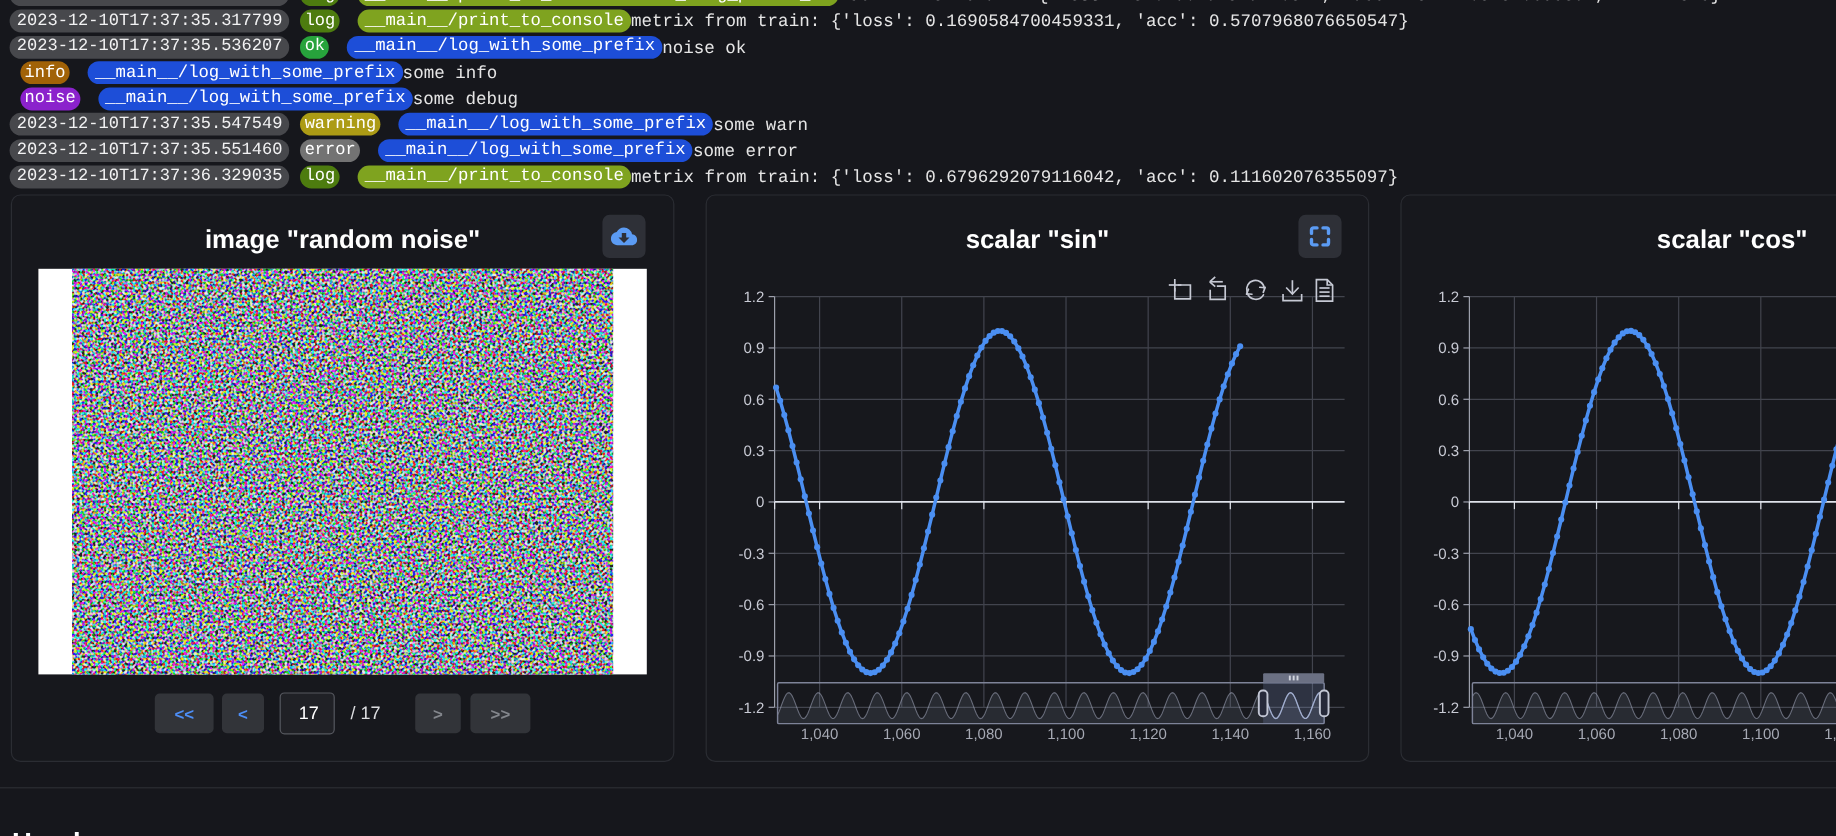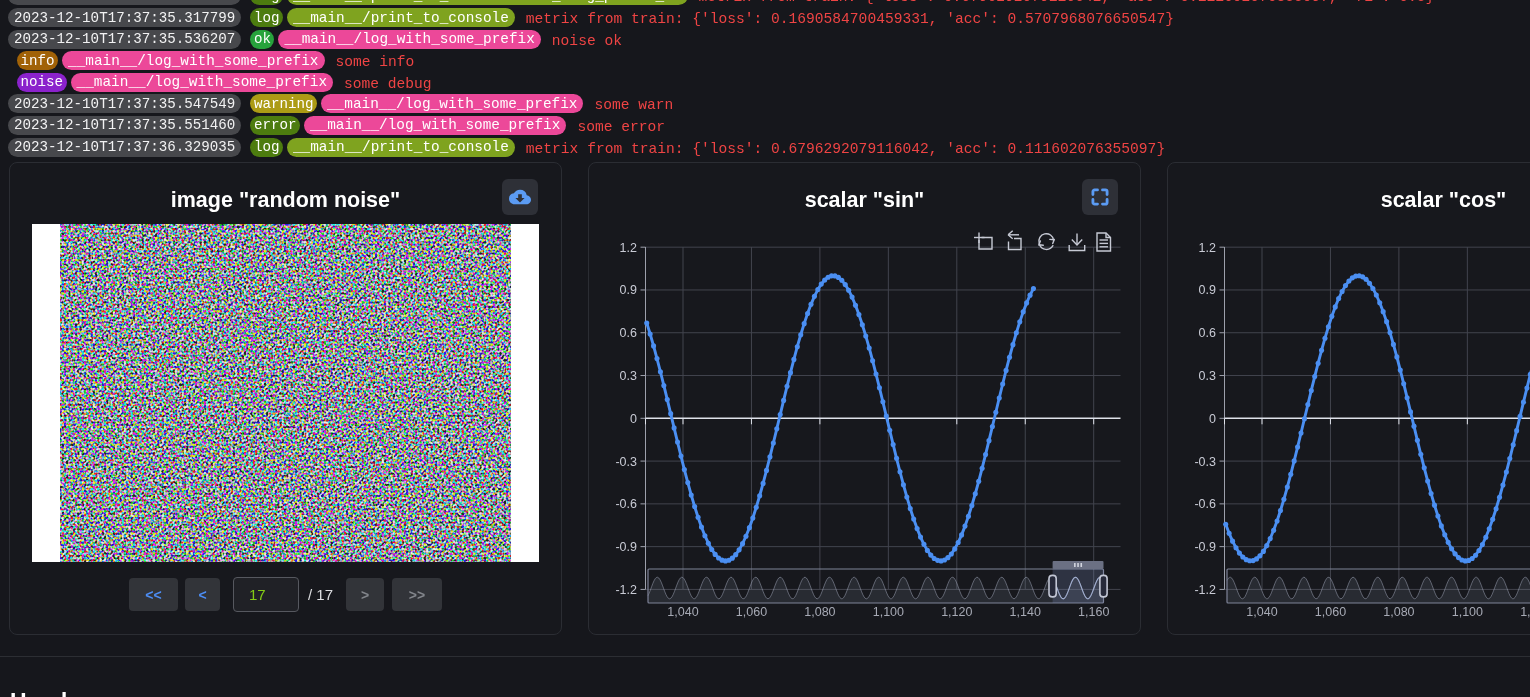--- a/index.html
+++ b/index.html
@@ -1,35 +1,35 @@
 <!DOCTYPE html>
 <html><head><meta charset="utf-8"><style>
 html,body{margin:0;padding:0;background:#16171c;width:1530px;height:697px;overflow:hidden}
 *{box-sizing:border-box}
 .lrow{position:absolute;left:8px;height:19px;display:flex;align-items:flex-end;font:14.6px "Liberation Mono",monospace;white-space:pre}
 .pill{display:inline-flex;align-items:center;height:19px;border-radius:10px;color:#fff}
 .ts{background:#47484c;padding:0 6px;color:#f2f2f3;font-size:14.2px}
 .lvl{padding:0 3.5px;margin-left:9px;font-size:14.2px}
-.lg{padding:0 6px;margin-left:4px;font-size:14.4px}
+.lg{padding:0 6px;margin-left:15px;font-size:14.4px}
 .lvl-log{background:#4d7c0f}
 .lvl-ok{background:#27a33c}
 .lvl-info{background:#a16207}
 .lvl-debug{background:#8b22cc}
 .lvl-warning{background:#ac9b15}
-.lvl-error{background:#4d7c0f}
+.lvl-error{background:#737373}
 .lg-green{background:#7fa31f}
-.lg-teal{background:#ec4899}
-.msg{color:#ef4444;margin-left:11px}
+.lg-teal{background:#1d4ed8}
+.msg{color:#e5e5e5;}
 .card{position:absolute;top:162px;width:553px;height:473px;border:1px solid #2b2d33;border-radius:8px;background:#17181d}
 .ctitle{position:absolute;top:188px;width:553px;text-align:center;font:bold 21.5px "Liberation Sans",sans-serif;color:#fff}
 .iconbtn{position:absolute;width:36px;height:36px;background:#2e3037;border-radius:6px}
 .pbtn{position:absolute;top:578px;height:33px;background:#323439;border-radius:4px;display:flex;align-items:center;justify-content:center;font:bold 14px "Liberation Sans",sans-serif;color:#83868c}
 .pbtn.en{color:#4d8ef6}
-.pinput{position:absolute;left:233px;top:577px;width:66px;height:35px;background:#202126;border:1px solid #56585f;border-radius:4px;color:#84cc16;font:15px "Liberation Sans",sans-serif;display:flex;align-items:center;padding-left:15px}
-.pslash{position:absolute;left:308px;top:577px;height:35px;display:flex;align-items:center;color:#dcdde0;font:15px "Liberation Sans",sans-serif}
+.pinput{position:absolute;left:233px;top:577px;width:46px;height:35px;background:#202126;border:1px solid #56585f;border-radius:4px;color:#ffffff;font:15px "Liberation Sans",sans-serif;display:flex;align-items:center;padding-left:15px}
+.pslash{position:absolute;left:292px;top:577px;height:35px;display:flex;align-items:center;color:#dcdde0;font:15px "Liberation Sans",sans-serif}
 .divider{position:absolute;left:0;top:656px;width:1530px;border-top:1px solid #2c2e33}
 .h1{position:absolute;left:10px;top:690.5px;font:bold 23px/23px "Liberation Sans",sans-serif;letter-spacing:1.6px;color:#fff}
 </style></head><body>
 <div class="lrow" style="top:-13.6px">
 <span class="pill ts">2023-12-10T17:37:35.296001</span>
 <span class="pill lvl lvl-log">log</span>
 <span class="pill lg lg-green">__main__/print_to_console/some_long_prefix_ab</span>
 <span class="msg">metrix from train: {'loss': 0.6796292079116042, 'acc': 0.111602076355097, 'f1': 0.5}</span>
 </div>
 <div class="lrow" style="top:8.0px">

